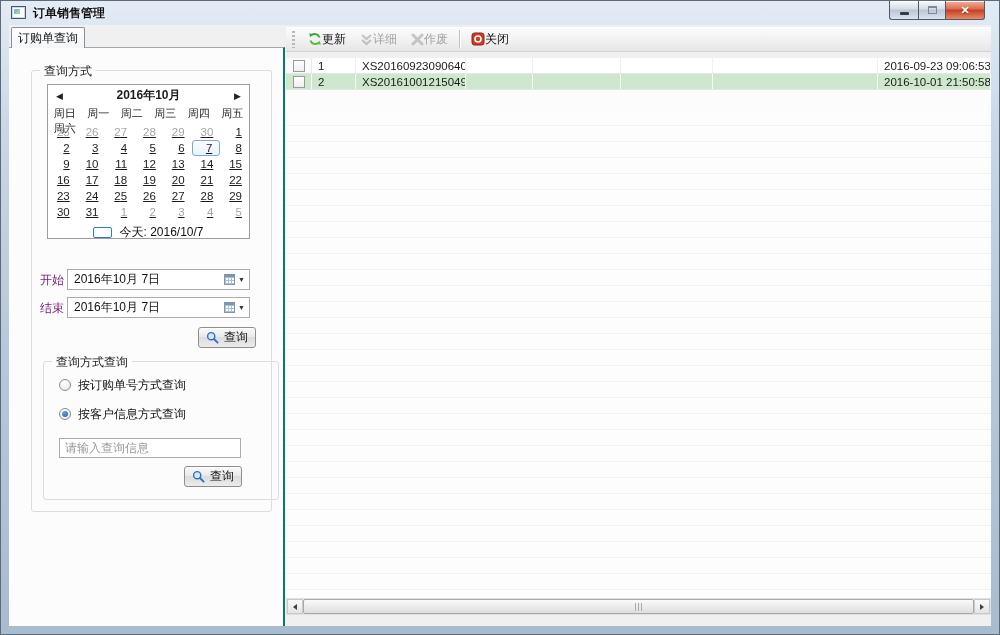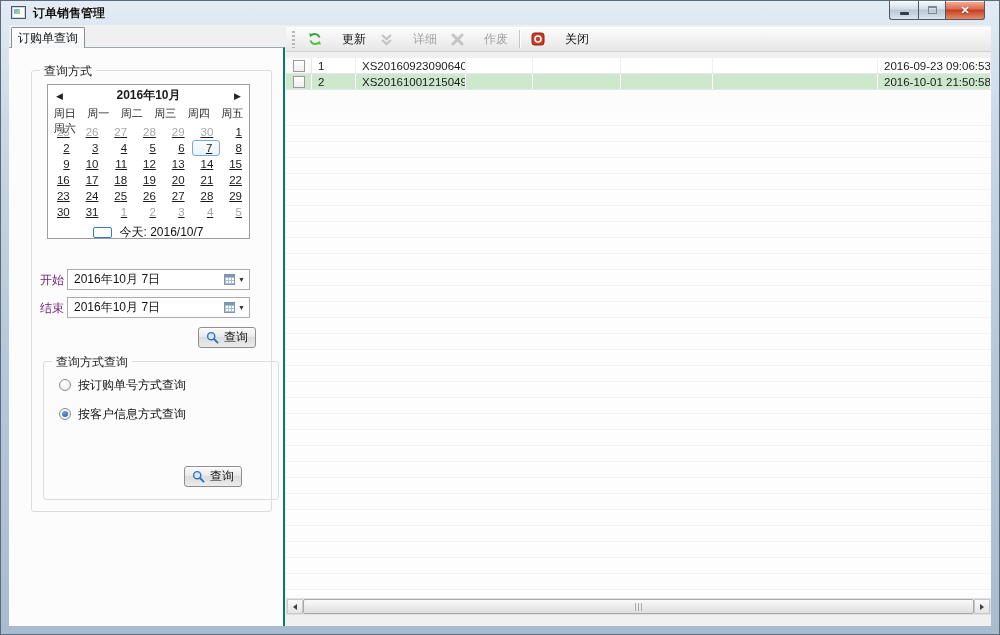--- a/index.html
+++ b/index.html
@@ -81,21 +81,21 @@
   .q-input{position:absolute;left:15px;top:76px;width:182px;height:20px;border:1px solid #ababab;
     font-size:12px;padding:0 5px;color:#333;font-family:"Liberation Sans",sans-serif;}
   .q-input::placeholder{color:#9a9a9a;}
   .search-btn2{position:absolute;left:140px;top:104px;width:58px;height:21px;}
   
   .toolbar{position:absolute;left:277px;top:2px;width:705px;height:25px;display:flex;align-items:center;
     background:linear-gradient(#fcfcfc,#f0f0f0 60%,#e6e6e6);border-bottom:1px solid #d2d2d2;
     box-shadow:inset 0 1px 0 #fff;padding-left:4px;}
   .grip{width:3px;height:17px;margin:0 6px 0 2px;
     background:repeating-linear-gradient(180deg,#b9b9b9 0 2px,transparent 2px 4px);}
-  .tbtn{display:flex;align-items:center;gap:20px;padding:3px 7px;font-size:12px;color:#111;border-radius:2px;}
+  .tbtn{display:flex;align-items:center;gap:0;padding:3px 7px;font-size:12px;color:#111;border-radius:2px;}
   .tbtn.disabled{color:#a2a2a2;}
   .tbtn.disabled svg{opacity:.45;filter:grayscale(1);}
   .tsep{width:1px;height:18px;background:#c5c5c5;box-shadow:1px 0 0 #fff;margin:0 4px;}
   
   .grid{position:absolute;left:277px;top:33px;width:705px;height:540px;background:#fcfcfc;}
   .grid-header{display:flex;height:20px;}
   .gh{background:linear-gradient(#ffffff,#f6f6f6 45%,#ececec 55%,#e3e3e3);
     border-right:1px solid #d6d6d6;border-bottom:1px solid #c6c6c6;font-size:12px;font-weight:600;
     color:#111;display:flex;align-items:center;padding-left:6px;white-space:nowrap;overflow:hidden;}
   .grid-row{display:flex;height:16px;border-bottom:1px solid #e6e6e6;background:#fff;}
@@ -249,20 +249,21 @@
         <div class="groupbox g2">
           <div class="legend">查询方式查询</div>
           <div class="radio-row" style="top:16px">
             <span class="radio"></span>
             <span class="radio-label">按订购单号方式查询</span>
           </div>
           <div class="radio-row" style="top:45px">
             <span class="radio checked"></span>
             <span class="radio-label">按客户信息方式查询</span>
           </div>
+          <input class="q-input" value="" placeholder="请输入查询信息" style="">
           <div class="btn search-btn2">
             <svg width="13" height="13" viewBox="0 0 13 13">
               <circle cx="5.2" cy="5.2" r="3.6" fill="#d3e6f8" stroke="#2f6fc1" stroke-width="1.4"></circle>
               <line x1="8" y1="8" x2="11.6" y2="11.6" stroke="#2f6fc1" stroke-width="1.8" stroke-linecap="round"></line>
             </svg>
             <span>查询</span>
           </div>
         </div>
       </div>
     </div>

